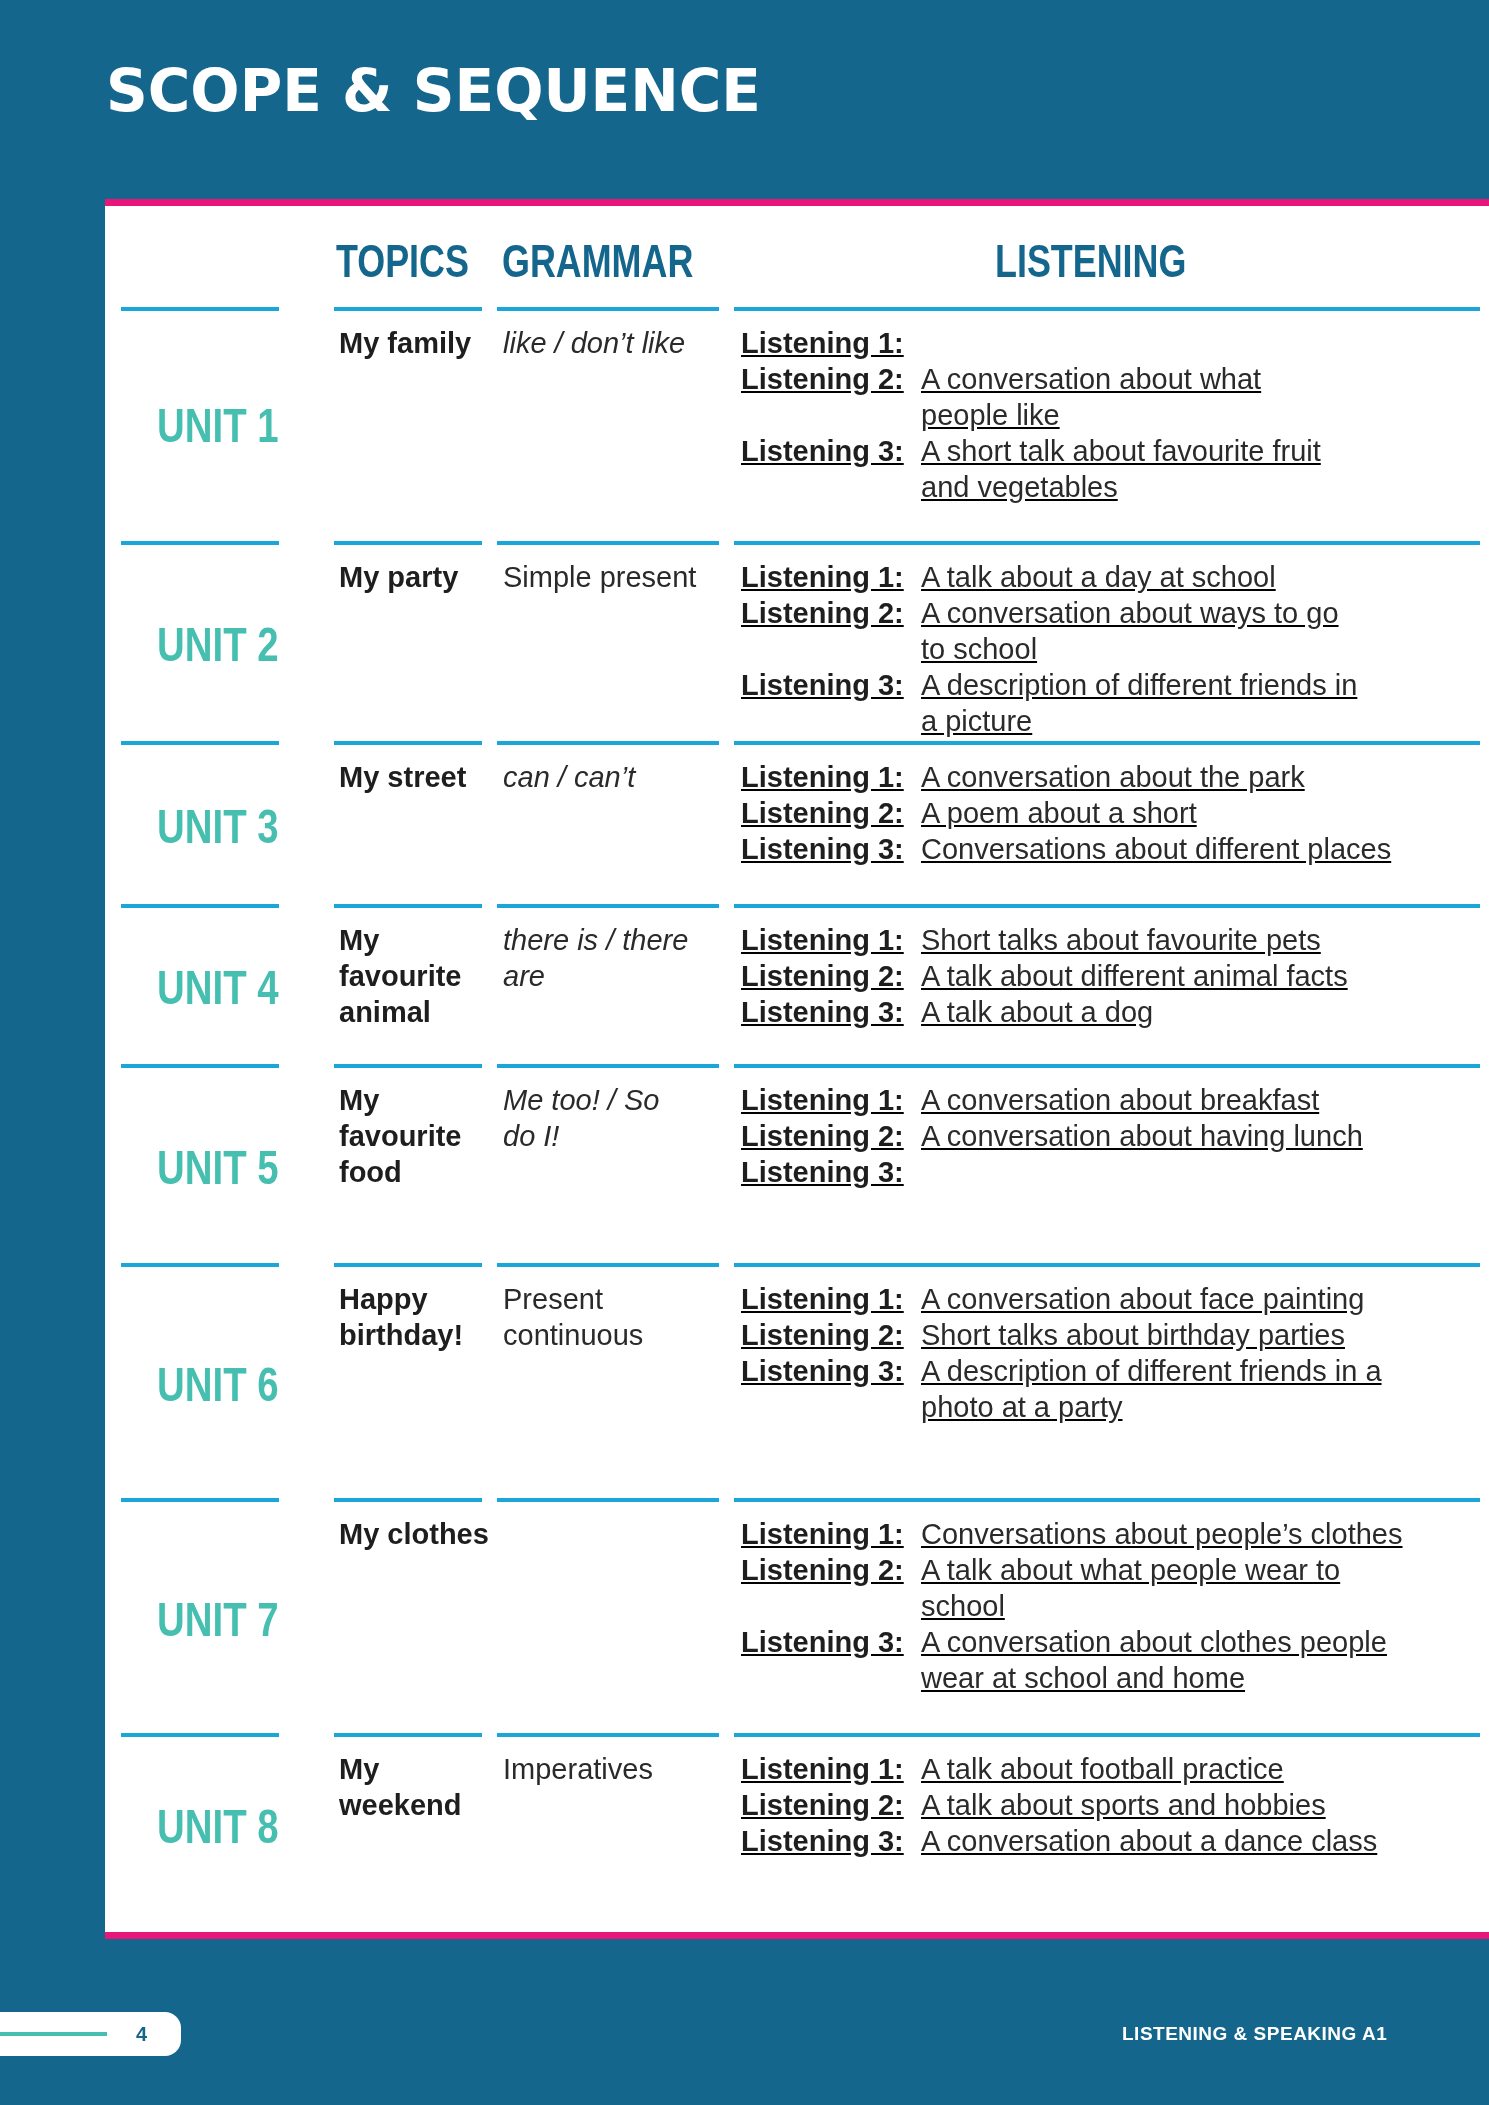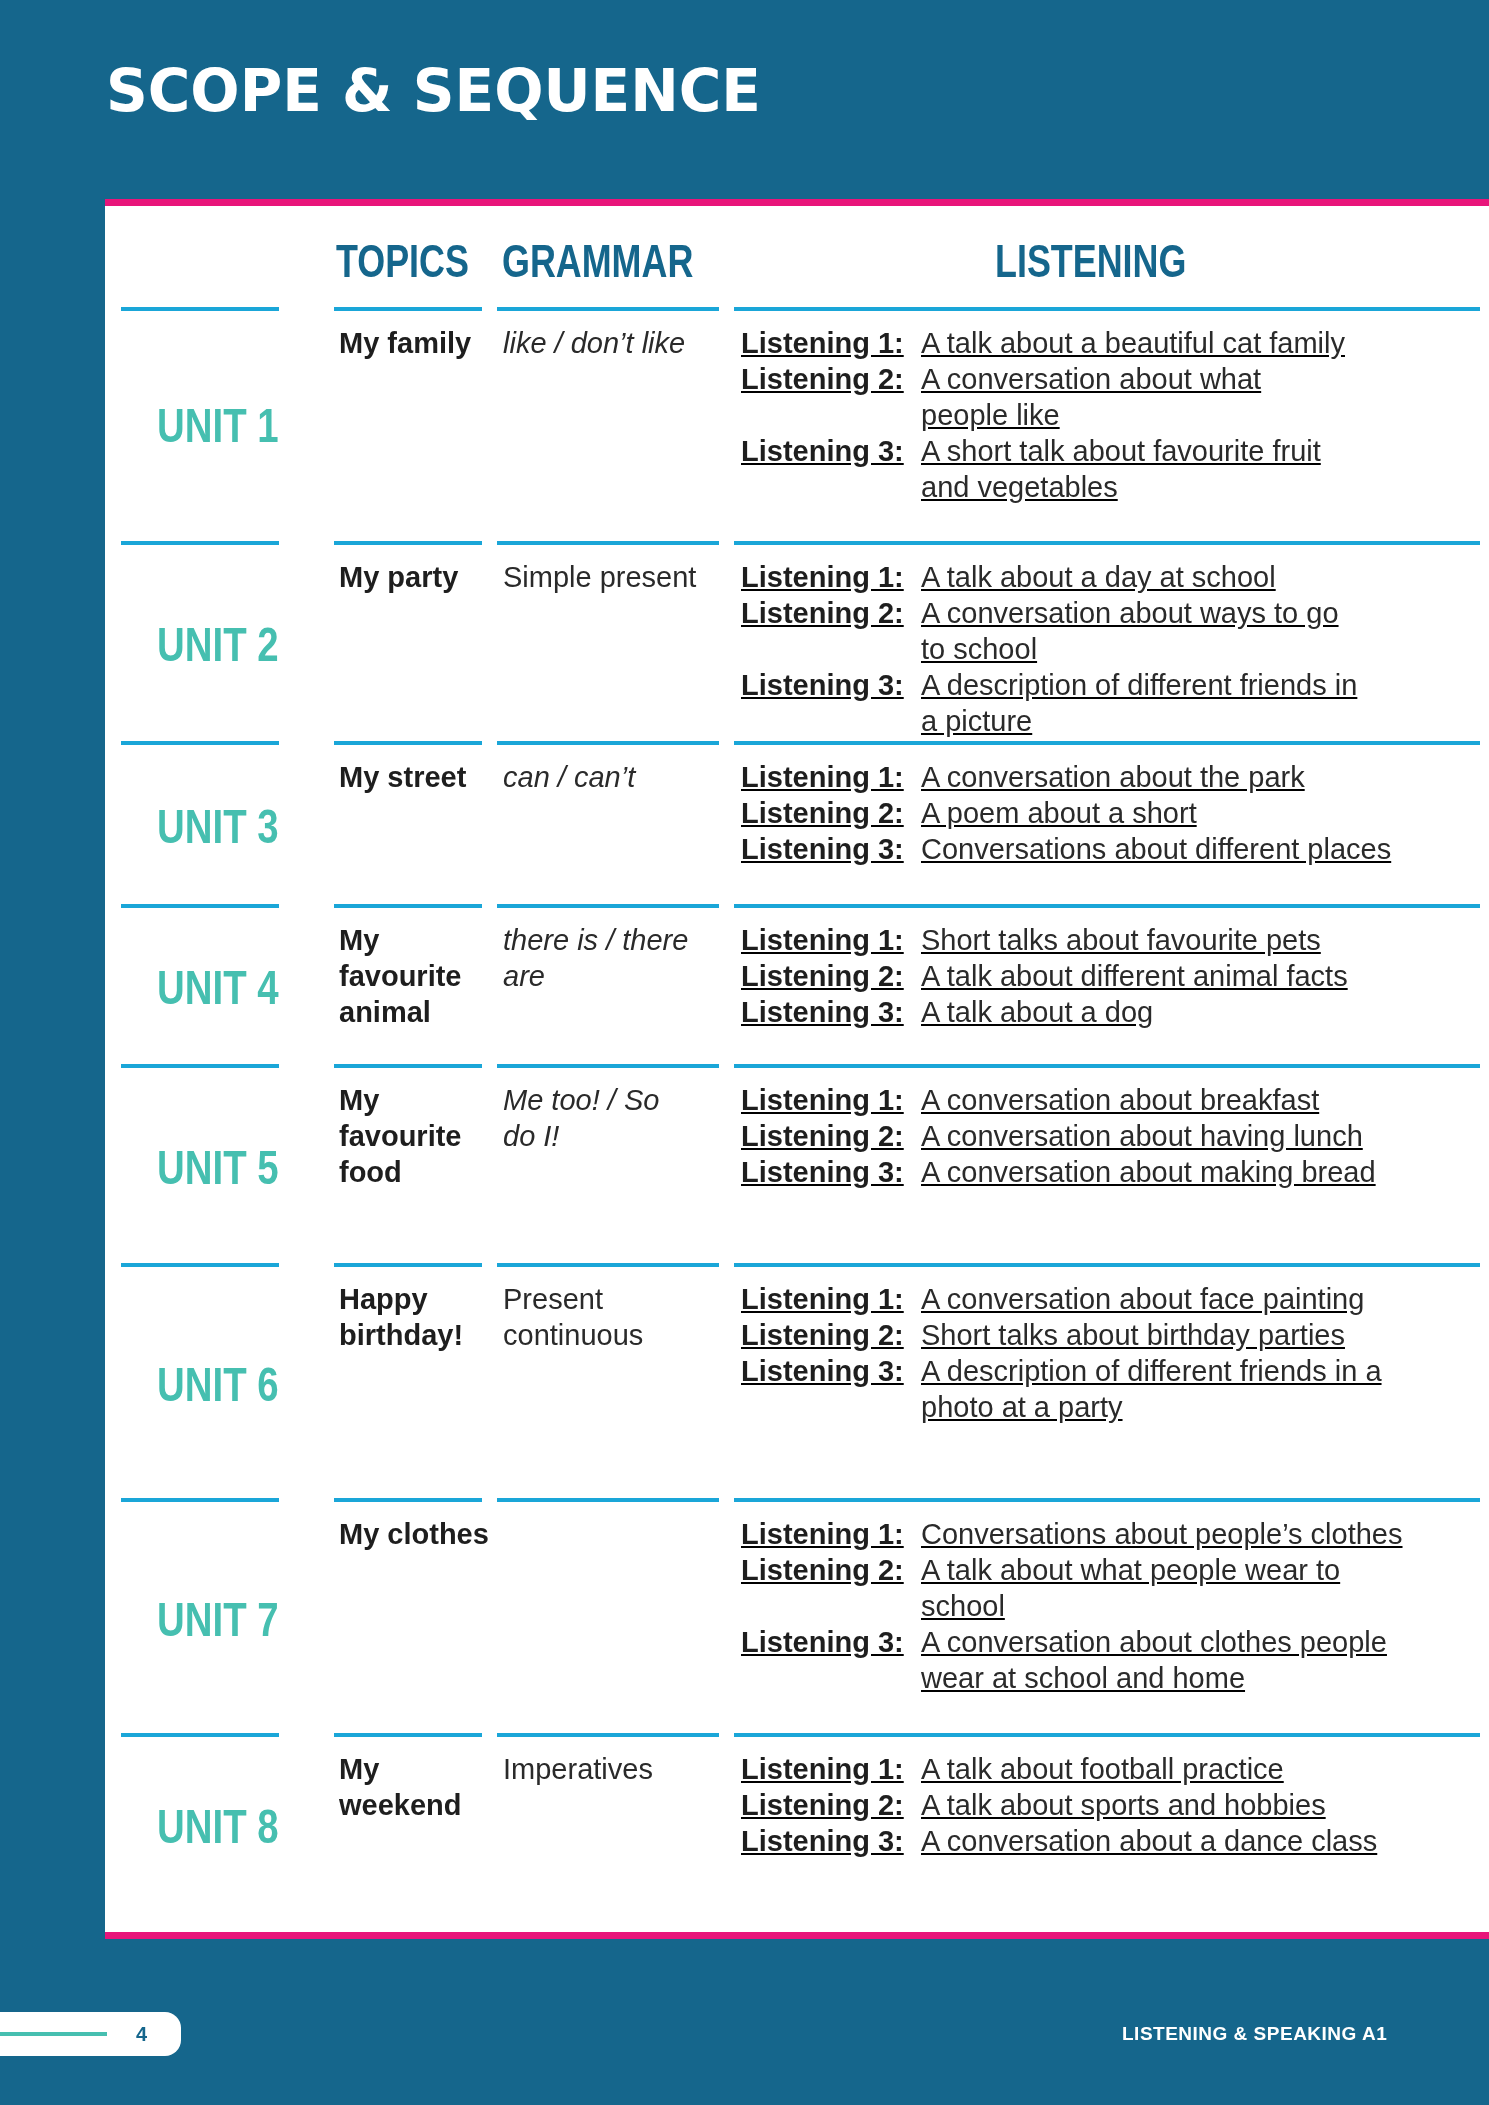--- a/index.html
+++ b/index.html
@@ -88,21 +88,20 @@
   <div class="hdr" style="left:397px;">GRAMMAR</div>
   <div class="hdr" style="left:890px;">LISTENING</div>
 
   <div class="row" style="top:103px;height:234px;">
     <div class="unit-label" style="top:93px;">UNIT 1</div>
     <div class="topic">My family</div>
     <div class="grammar italic">like / don’t like</div>
     <div class="listening">
       <div class="l-item">
           <span class="l-label">Listening 1:</span>
-          <span class="l-desc">A talk about a beautiful cat family</span>
         </div>
       <div class="l-item">
           <span class="l-label">Listening 2:</span>
           <span class="l-desc" style="width:380px">A conversation about what people like</span>
         </div>
       <div class="l-item">
           <span class="l-label">Listening 3:</span>
           <span class="l-desc" style="width:440px">A short talk about favourite fruit and vegetables</span>
         </div>
     </div>
@@ -176,21 +175,20 @@
       <div class="l-item">
           <span class="l-label">Listening 1:</span>
           <span class="l-desc">A conversation about breakfast</span>
         </div>
       <div class="l-item">
           <span class="l-label">Listening 2:</span>
           <span class="l-desc">A conversation about having lunch</span>
         </div>
       <div class="l-item">
           <span class="l-label">Listening 3:</span>
-          <span class="l-desc">A conversation about making bread</span>
         </div>
     </div>
   </div>
 
   <div class="row" style="top:1059px;height:235px;">
     <div class="unit-label" style="top:96px;">UNIT 6</div>
     <div class="topic">Happy birthday!</div>
     <div class="grammar" style="width:180px">Present continuous</div>
     <div class="listening">
       <div class="l-item">

